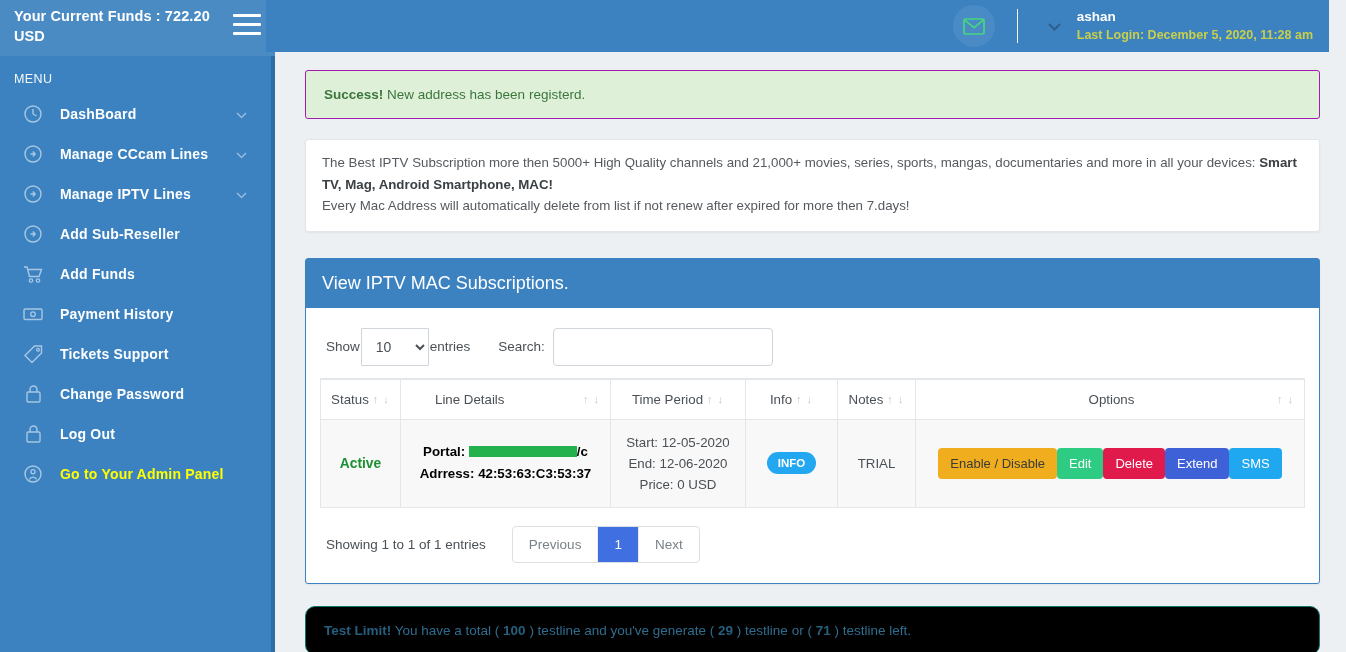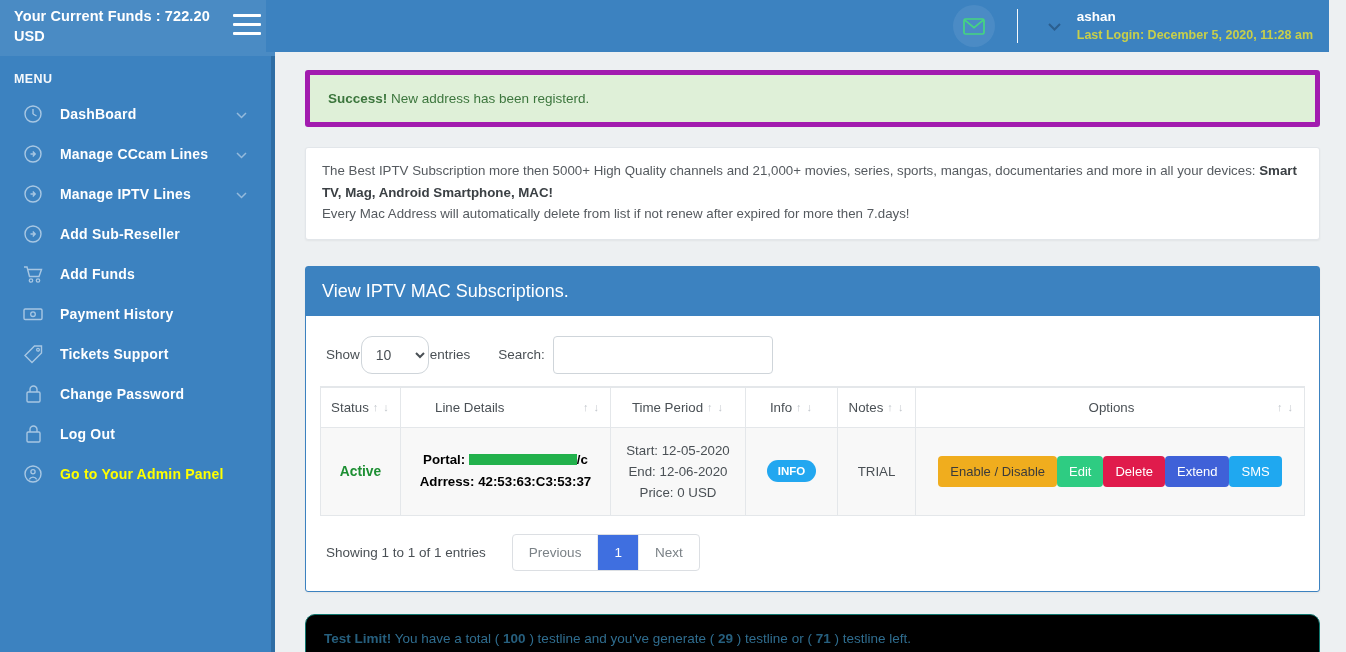--- a/index.html
+++ b/index.html
@@ -42,21 +42,21 @@
     background: #ffffff; margin-bottom: 6px; border-radius: 1px;
   }
   #sidebar-scroll {
     position: absolute; right: 0; top: 56px;
     width: 4px; height: 596px;
     background: #2e6da4;
   }
   .menu-label {
     color: #ffffff;
     font-size: 12.5px;
-    font-weight: bold;
+    font-weight: normal;
     letter-spacing: .4px;
     padding: 16px 0 8px 14px;
     opacity: .95;
   }
   .menu-item {
     display: flex; align-items: center;
     height: 40px;
     padding: 0 22px 0 22px;
     cursor: pointer;
     position: relative;
@@ -119,21 +119,21 @@
   
   #main {
     position: absolute; left: 275px; top: 52px;
     width: 1071px; height: 600px;
     padding: 18px 26px 0 30px;
     overflow: hidden;
   }
 
   .alert-success {
     background: #dff0d8;
-    border: 5px solid #a21caf;
+    border: 1px solid #a21caf;
     border-radius: 3px;
     padding: 16px 18px;
     font-size: 13.5px;
     color: #3c763d;
     margin-bottom: 20px;
   }
   .alert-success b { font-weight: bold; }
 
   .info-panel {
     background: #ffffff;
@@ -165,21 +165,21 @@
 
   .dt-top {
     display: flex; align-items: center;
     padding: 6px 0 12px 6px;
   }
   .dt-len { display: flex; align-items: center; font-size: 13.5px; color: #4a5055; }
   .dt-select {
     margin: 0 1px;
     width: 68px; height: 38px;
     border: 1px solid #cfd5da;
-    border-radius: 11px;
+    border-radius: 1px;
     background: #ffffff;
     font-family: "Liberation Sans", sans-serif;
     font-size: 14px; color: #4a5055;
     padding-left: 10px;
     cursor: pointer;
   }
   .dt-search { display: flex; align-items: center; margin-left: 28px; font-size: 13.5px; color: #4a5055; }
   .dt-search input {
     margin-left: 8px;
     width: 220px; height: 38px;

